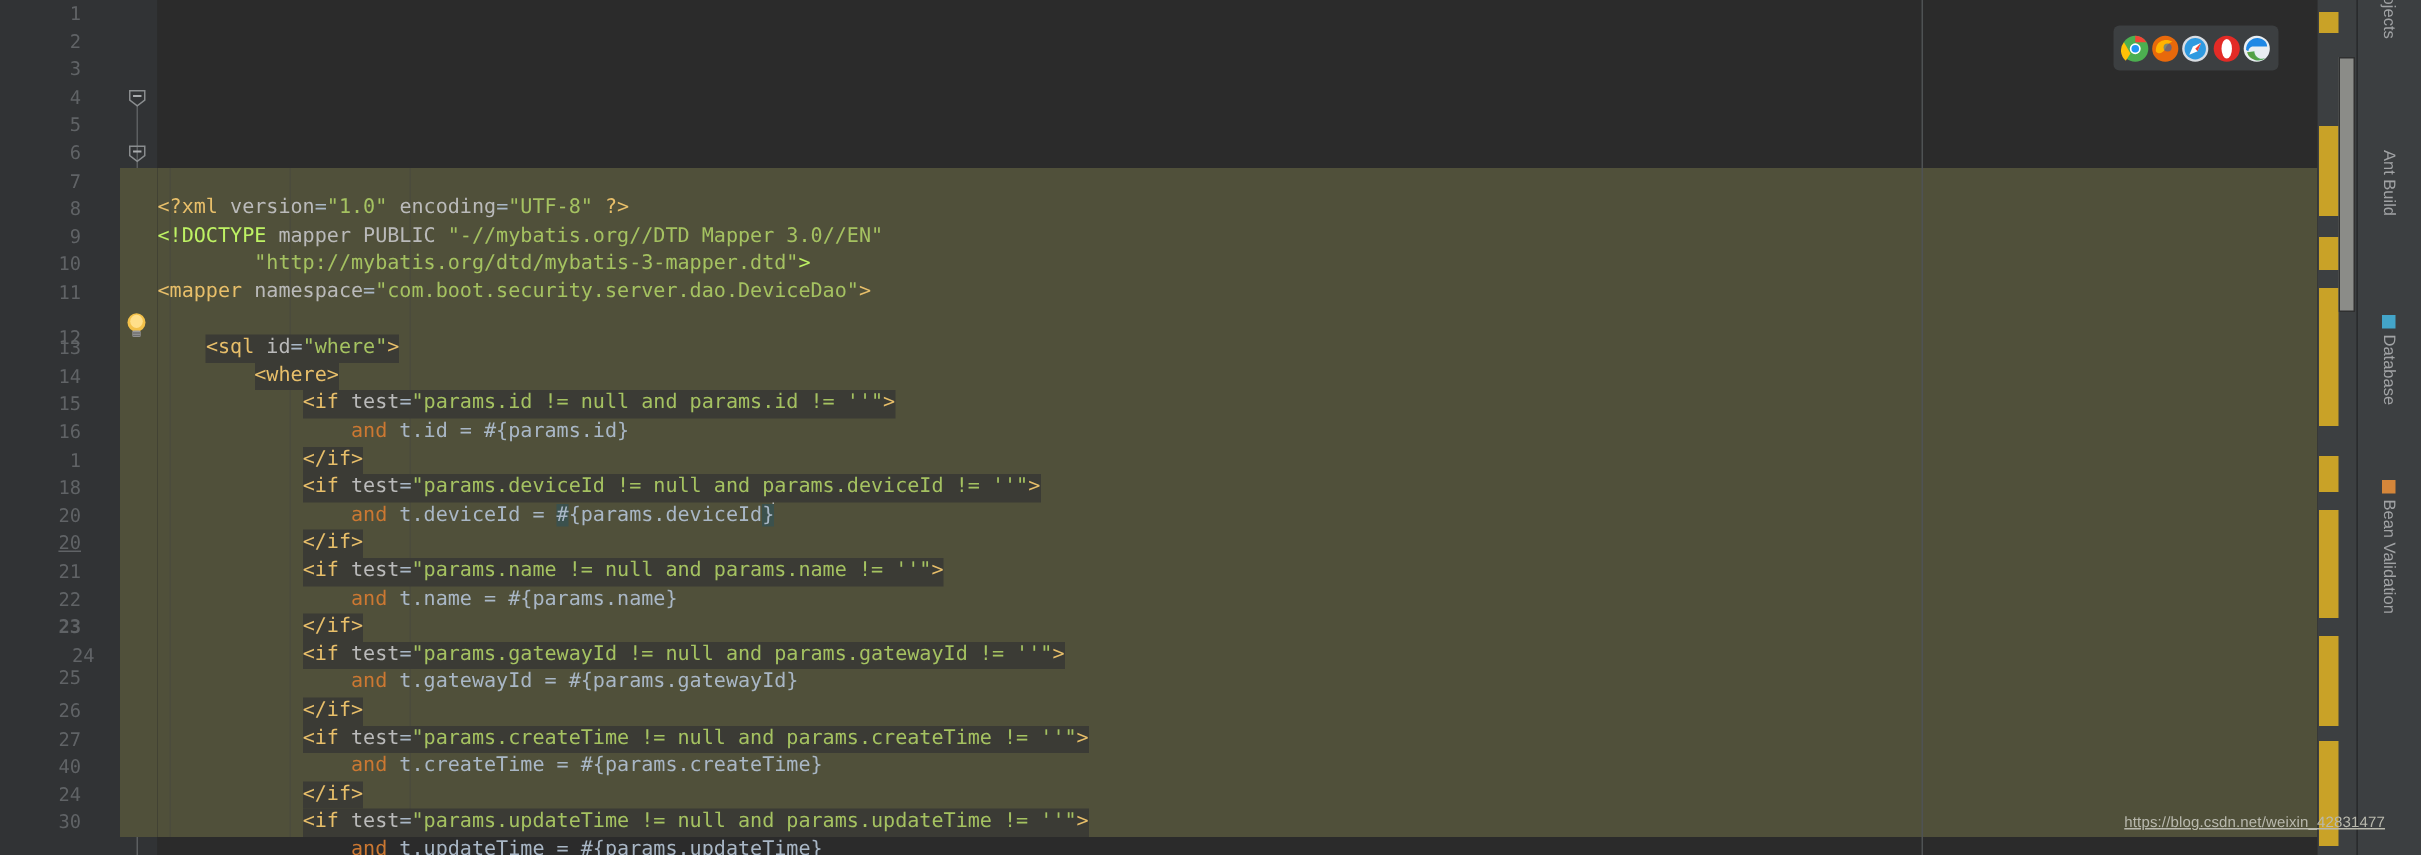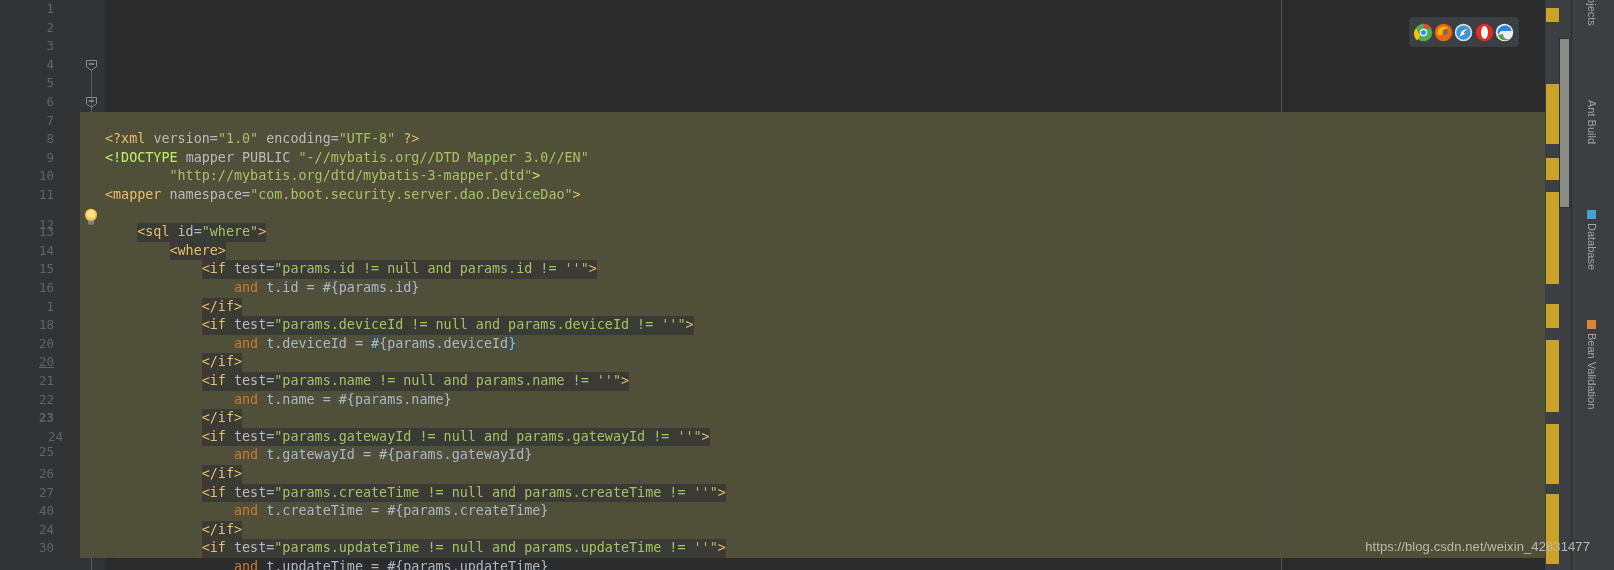--- a/index.html
+++ b/index.html
@@ -80,22 +80,23 @@
     position:absolute;left:-60px;width:160px;height:20px;
     transform-origin:center center;transform:rotate(90deg);
     font-family:"Liberation Sans",sans-serif;font-size:11px;color:#a1a3a5;
     line-height:20px;text-align:left;white-space:nowrap;
   }
   .vtab .dot{display:inline-block;width:9px;height:9px;margin-right:4px;vertical-align:-1px;}
 
   
   .watermark{
     position:absolute;right:24px;bottom:16px;
-    font-family:"Liberation Sans",sans-serif;font-size:13px;color:#b9b9ae;
+    font-family:"Liberation Sans",sans-serif;font-size:10px;color:#b9b9ae;
     letter-spacing:.1px;
+    text-decoration:underline;
   }
 </style>
 </head>
 <body>
 
 <div id="app">
 
   <div class="editor">
 
     <div class="gutter">

